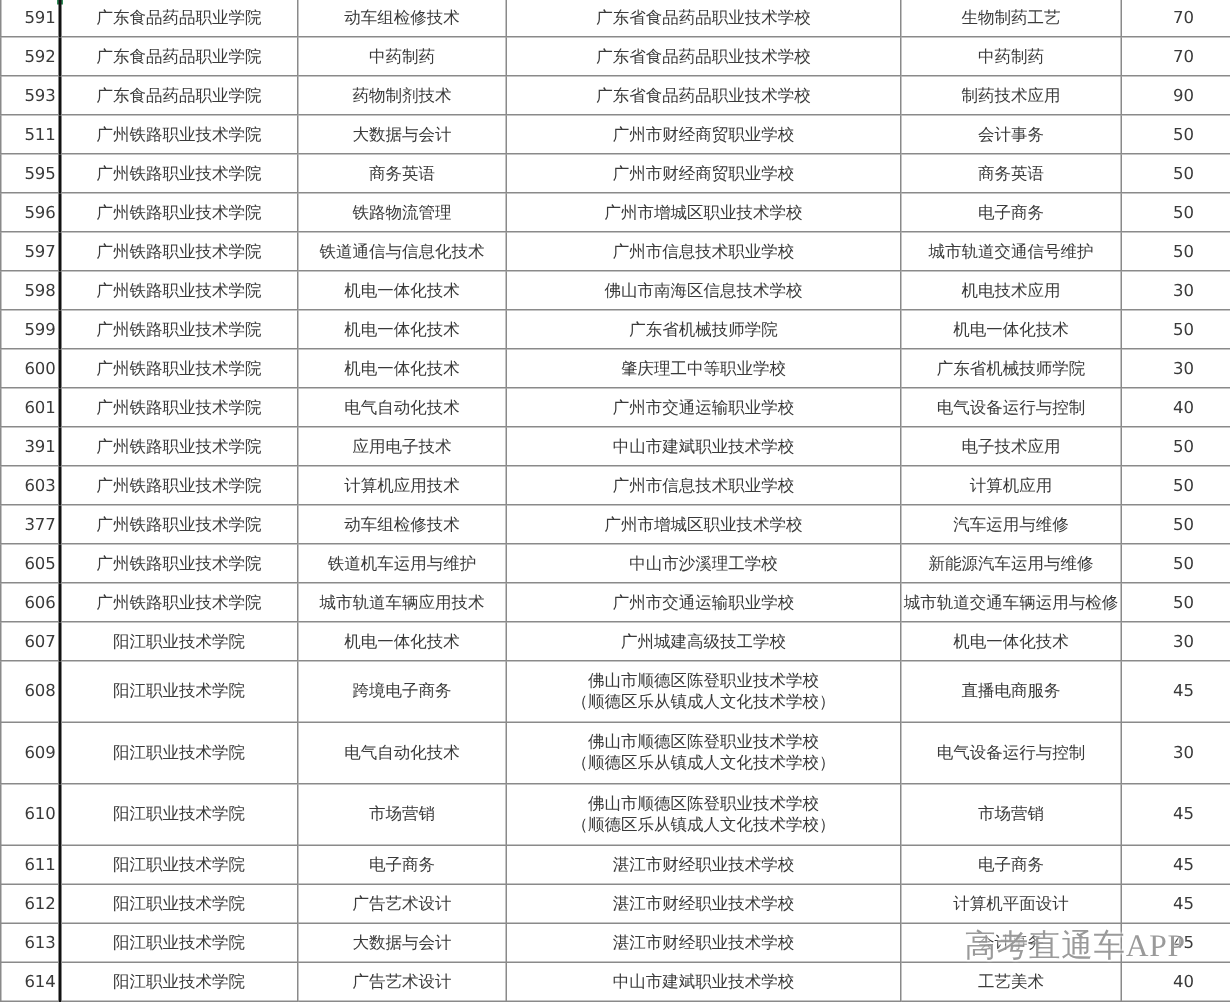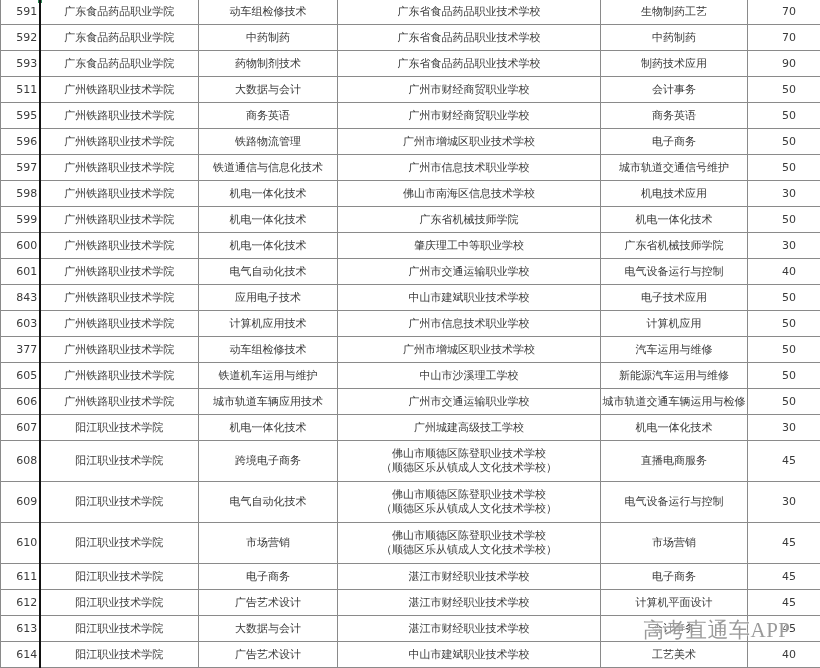--- a/index.html
+++ b/index.html
@@ -115,21 +115,21 @@
       </tr>
       <tr class="r">
         <td class="c0">601</td>
         <td class="c1">广州铁路职业技术学院</td>
         <td class="c2">电气自动化技术</td>
         <td class="c3">广州市交通运输职业学校</td>
         <td class="c4">电气设备运行与控制</td>
         <td class="c5">40</td>
       </tr>
       <tr class="r">
-        <td class="c0">843</td>
+        <td class="c0">391</td>
         <td class="c1">广州铁路职业技术学院</td>
         <td class="c2">应用电子技术</td>
         <td class="c3">中山市建斌职业技术学校</td>
         <td class="c4">电子技术应用</td>
         <td class="c5">50</td>
       </tr>
       <tr class="r">
         <td class="c0">603</td>
         <td class="c1">广州铁路职业技术学院</td>
         <td class="c2">计算机应用技术</td>

